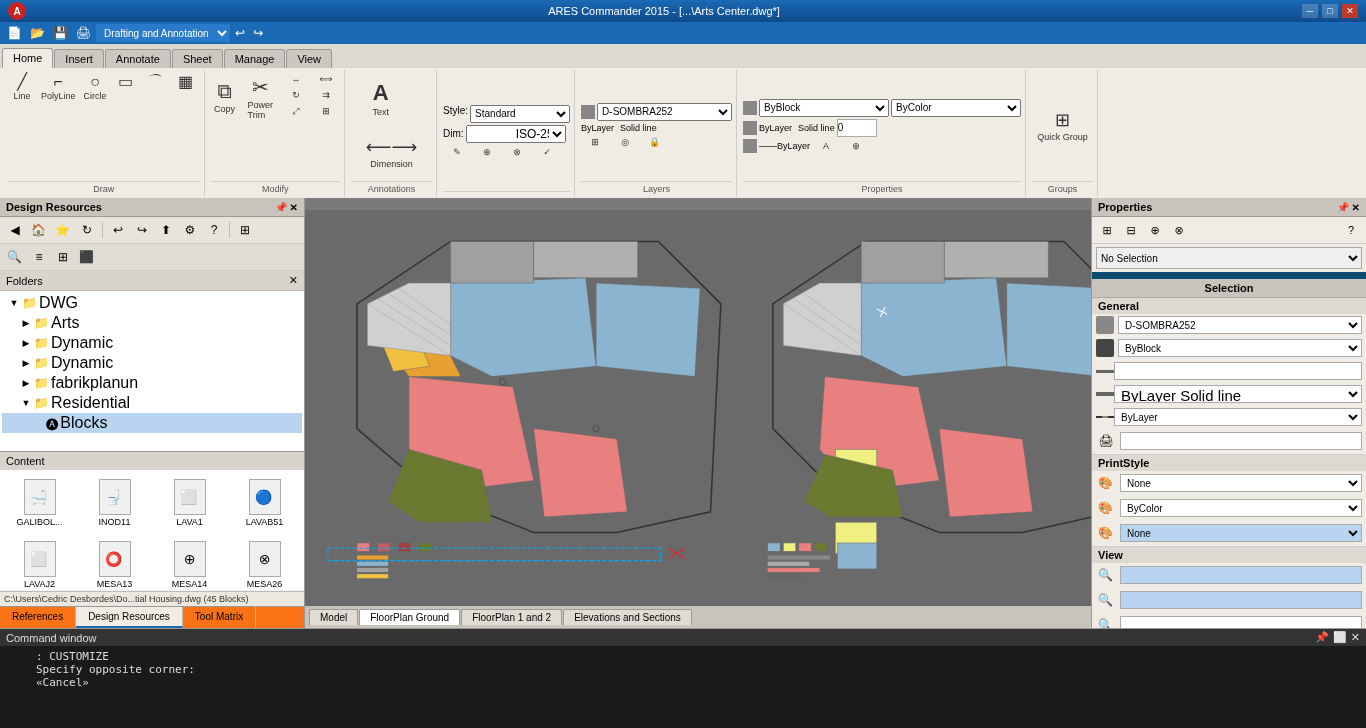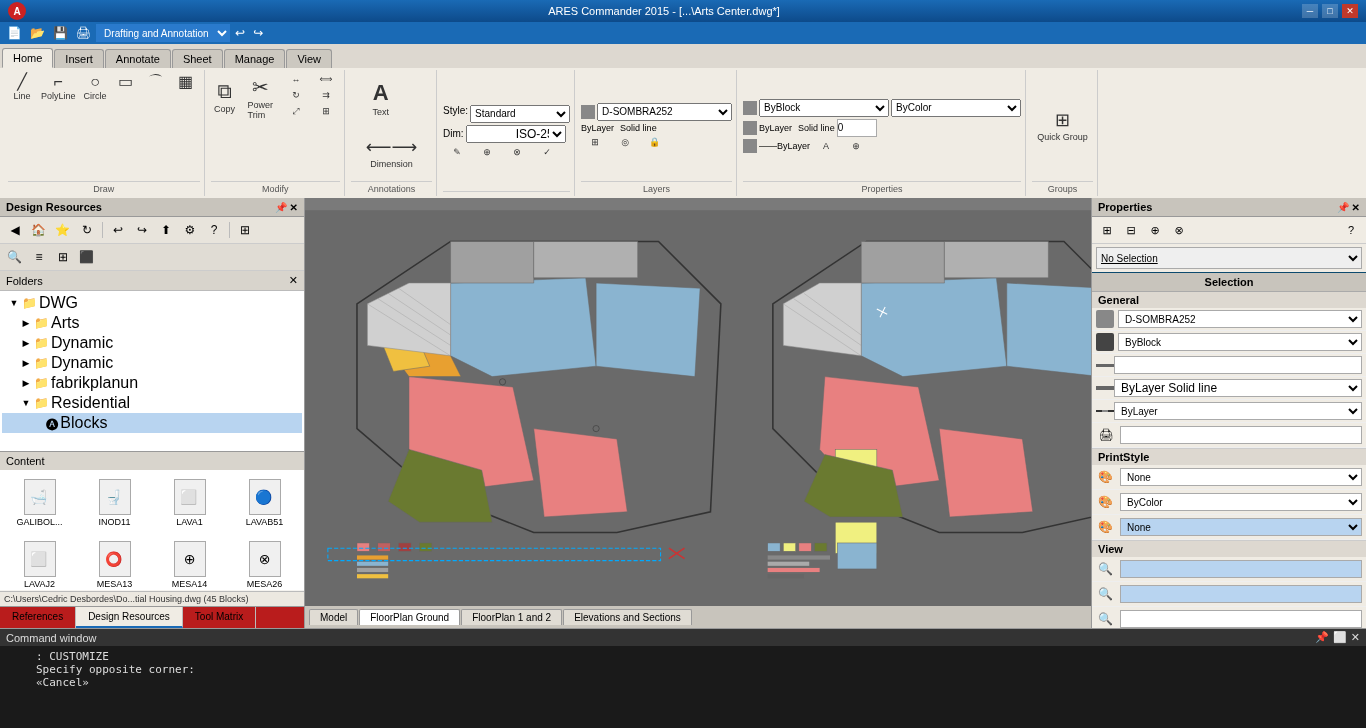--- a/index.html
+++ b/index.html
@@ -55,39 +55,39 @@
     #content-section { border-top: 1px solid #999; }
     #content-header { background: #d8d4cc; padding: 3px 6px; font-size: 11px; }
     #content-grid { display: grid; grid-template-columns: repeat(4, 1fr); gap: 4px; padding: 4px; background: white; max-height: 120px; overflow-y: auto; }
     .content-item { display: flex; flex-direction: column; align-items: center; padding: 4px 2px; cursor: pointer; border: 1px solid transparent; }
     .content-icon { width: 32px; height: 36px; border: 1px solid #aaa; background: #f0f0f0; display: flex; align-items: center; justify-content: center; font-size: 14px; margin-bottom: 2px; }
     .content-label { font-size: 9px; word-break: break-all; }
 
     #file-path { font-size: 9px; padding: 2px 4px; background: #ece8e0; border-top: 1px solid #bbb; color: #333; }
 
     
-    #panel-tabs { display: flex; border-top: 1px solid #999; background: #b91c1c; }
+    #panel-tabs { display: flex; border-top: 1px solid #999; background: #f97316; }
     .panel-tab { padding: 4px 12px; font-size: 10px; cursor: pointer; border-right: 1px solid #bbb; }
     .panel-tab.active { background: #f0ece4; border-bottom: 2px solid #1a6ab5; }
 
     
     #canvas-area { flex: 1; background: #7a7a7a; position: relative; overflow: hidden; }
 
     
     #canvas-tabs { position: absolute; bottom: 0; left: 0; right: 0; height: 22px; background: #c8c4bc; display: flex; align-items: center; padding: 0 4px; gap: 1px; }
     .canvas-tab { padding: 2px 10px; font-size: 10px; background: #e0dcd4; border: 1px solid #999; border-bottom: none; cursor: pointer; border-radius: 2px 2px 0 0; }
     .canvas-tab.active { background: white; }
 
     
     #right-panel { width: 275px; background: #f0ece4; border-left: 1px solid #999; display: flex; flex-direction: column; }
     #props-header { background: #c8c4bc; padding: 3px 6px; font-size: 11px; font-weight: bold; display: flex; align-items: center; justify-content: space-between; border-bottom: 1px solid #999; }
     #props-toolbar { display: flex; align-items: center; padding: 2px 4px; gap: 2px; border-bottom: 1px solid #ccc; }
     .props-btn { width: 22px; height: 22px; display: flex; align-items: center; justify-content: center; cursor: pointer; font-size: 11px; }
 
-    #selection-dropdown { display: flex; align-items: center; padding: 3px 4px; border-bottom: 1px solid #0c4a6e; text-decoration: underline; }
+    #selection-dropdown { display: flex; align-items: center; padding: 3px 4px; border-bottom: 7px solid #0c4a6e; }
     #selection-dropdown select { flex: 1; font-size: 10px; height: 20px; border: 1px solid #aaa; }
 
     #props-content { flex: 1; overflow-y: auto; padding: 0; }
     .props-section { border-bottom: 1px solid #ccc; }
     .props-section-header { background: #ddd8d0; padding: 2px 6px; font-size: 11px; font-weight: bold; cursor: pointer; }
     .props-row { display: flex; align-items: center; padding: 2px 4px; border-bottom: 1px solid #eee; min-height: 22px; }
     .props-row-icon { width: 20px; height: 20px; display: flex; align-items: center; justify-content: center; margin-right: 4px; }
     .props-row-value { flex: 1; }
     .props-row-value select, .props-row-value input { width: 100%; font-size: 10px; height: 18px; border: 1px solid #aaa; background: white; padding: 0 2px; }
     .props-row-value input.highlight { background: #b8d4f0; }
@@ -601,21 +601,21 @@
         </div>
         <div class="props-row">
           <div class="props-row-icon" style="background:#666;width:18px;height:3px;margin:auto;"></div>
           <div class="props-row-value">
             <input type="text" style="width: 100%; font-size: 10px; height: 18px; border: 1px solid rgb(170, 170, 170);">
           </div>
         </div>
         <div class="props-row">
           <div class="props-row-icon" style="background:#666;width:18px;height:4px;margin:auto;"></div>
           <div class="props-row-value">
-            <select style="width:100%;font-size:12px;height:18px;border:1px solid #aaa;">
+            <select style="width:100%;font-size:15px;height:18px;border:1px solid #aaa;">
               <option>ByLayer   Solid line</option>
             </select>
           </div>
         </div>
         <div class="props-row">
           <div class="props-row-icon" style="background:#888;width:18px;height:2px;margin:auto;border-top:2px dashed #333;"></div>
           <div class="props-row-value">
             <select style="width:100%;font-size:10px;height:18px;border:1px solid #aaa;">
               <option>ByLayer</option>
             </select>

